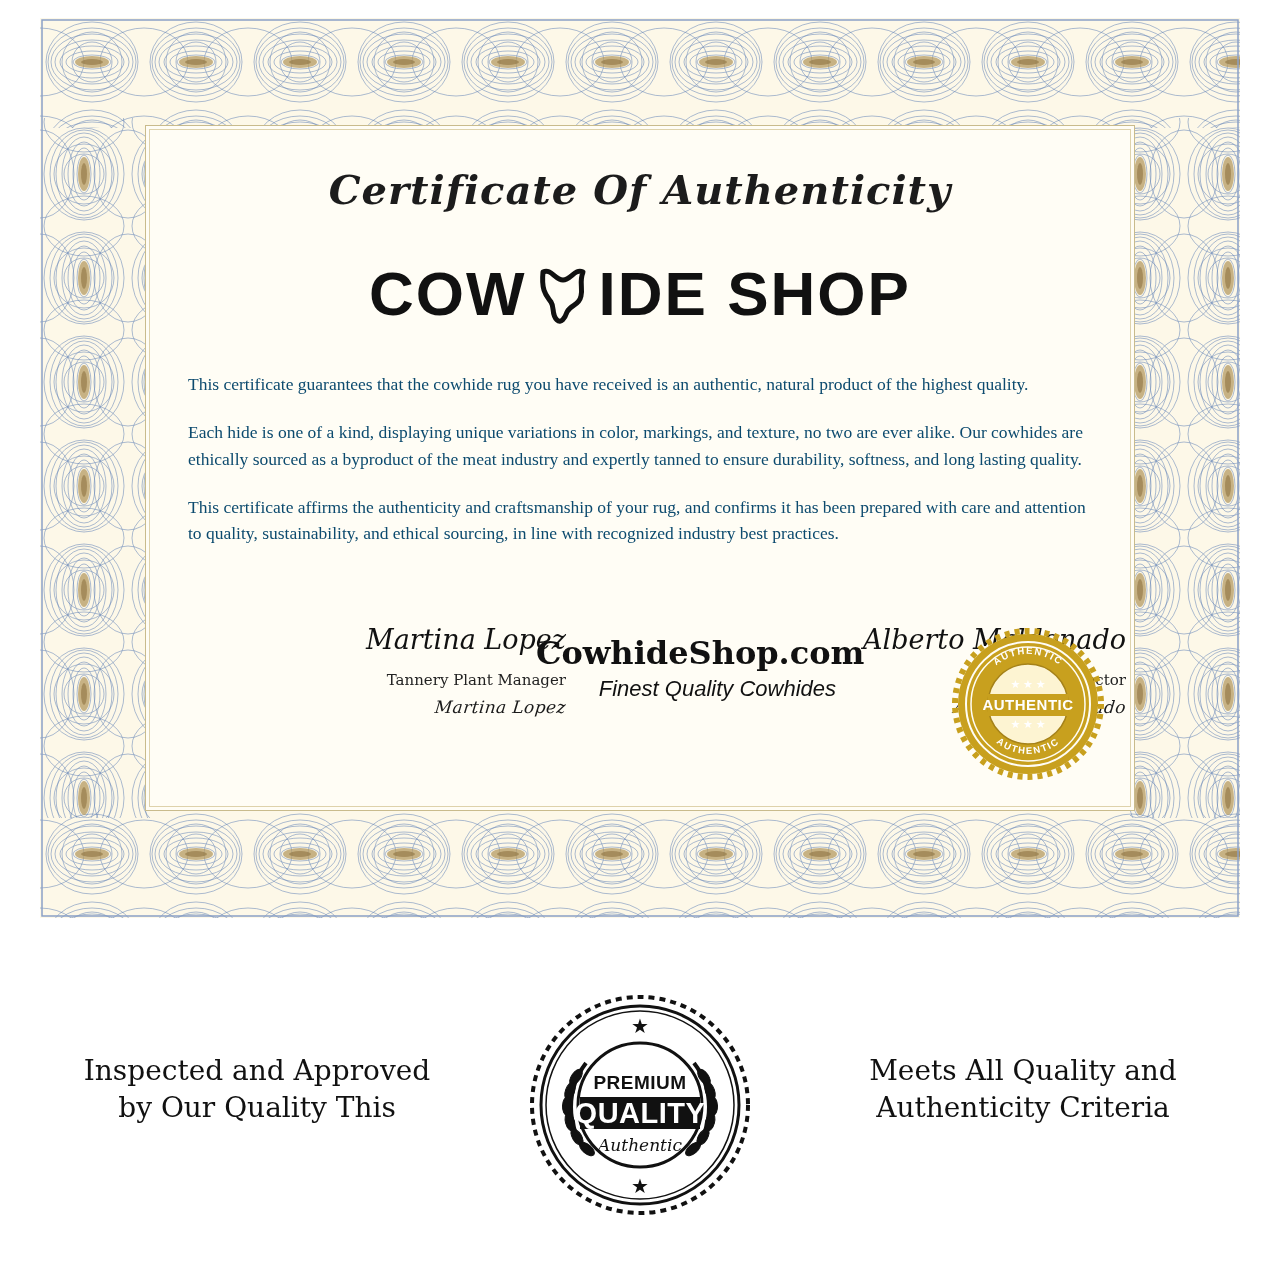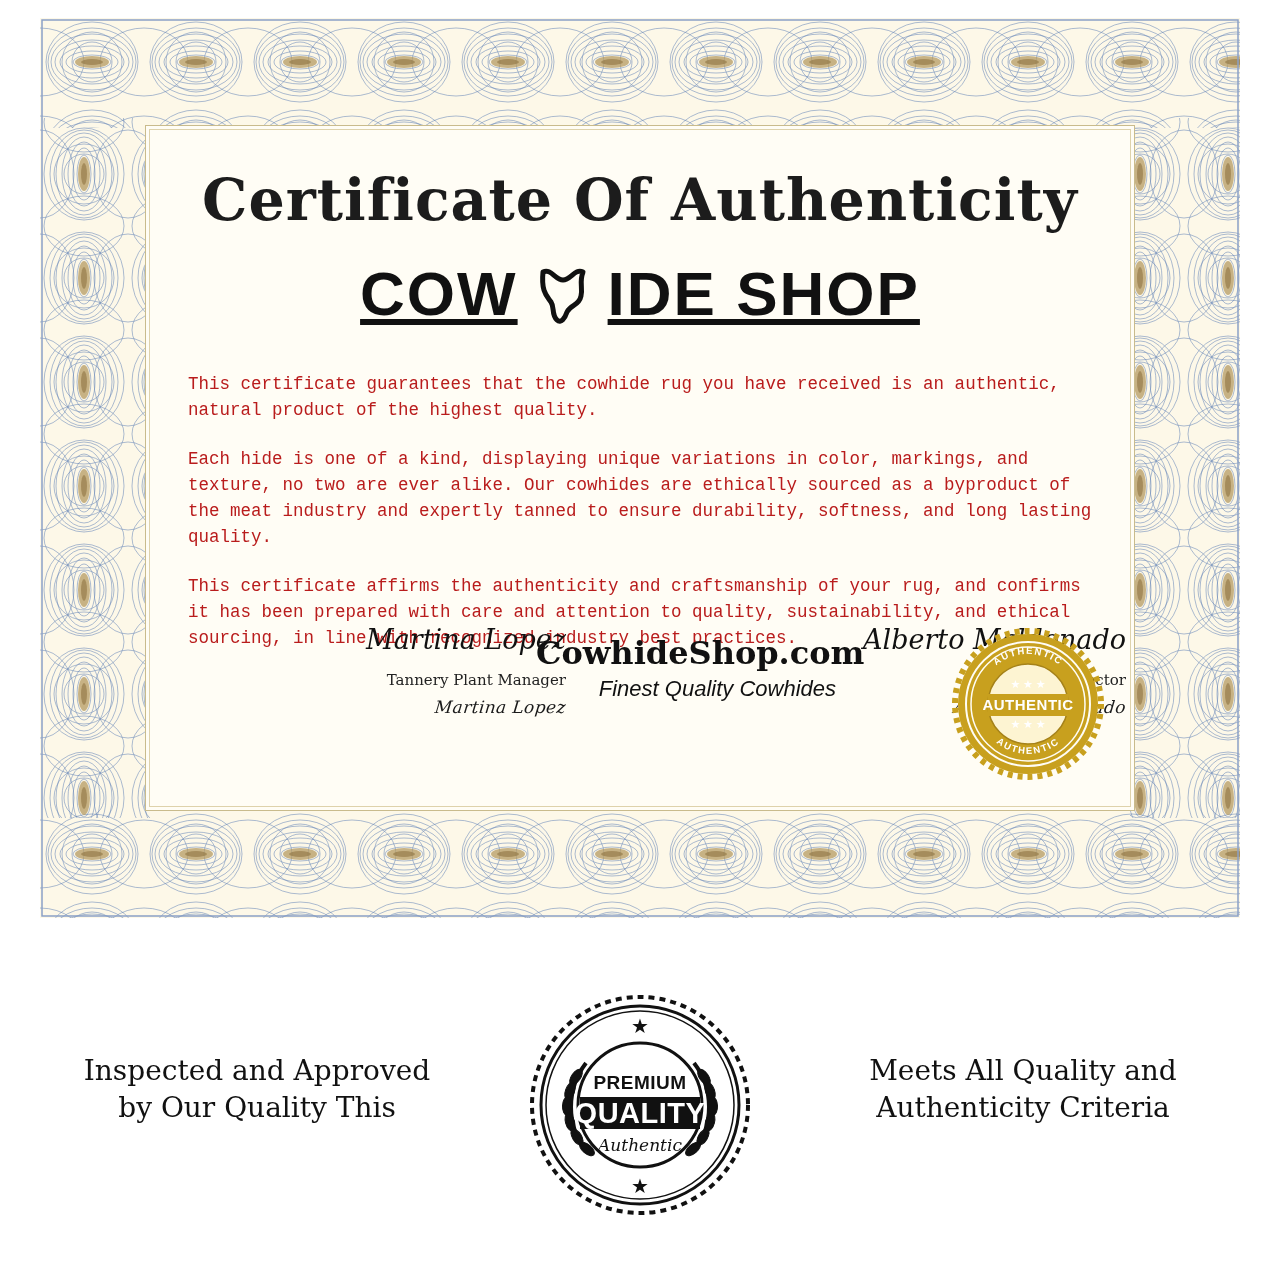--- a/index.html
+++ b/index.html
@@ -52,63 +52,63 @@
   }
 
   
   .cert-title {
     position: absolute;
     top: 40px;
     left: 0;
     right: 0;
     text-align: center;
     font-family: "DejaVu Serif", serif;
+    font-style: italic;
     font-weight: bold;
-    font-size: 57px;
+    font-size: 40px;
     letter-spacing: 1px;
     color: #1c1c1c;
     white-space: nowrap;
   }
 
   .brand {
     position: absolute;
     top: 132px;
     left: 0;
     right: 0;
     text-align: center;
     font-family: "Liberation Sans", sans-serif;
     font-weight: bold;
     font-size: 62px;
     letter-spacing: 2px;
     color: #111111;
     display: flex;
     align-items: center;
     justify-content: center;
-    gap: 17px;
-    text-decoration: underline;
+    gap: 8px;
   }
   .brand .mark {
     display: inline-block;
     width: 52px;
     height: 56px;
     position: relative;
     margin: 0 2px;
   }
   .brand .mark svg { display:block; }
 
   
   .body-text {
     position: absolute;
     left: 42px;
     right: 42px;
     top: 245px;
-    font-family: Liberation Mono, monospace;
+    font-family: Liberation Serif, serif;
     font-size: 17.5px;
     line-height: 1.5;
-    color: #b91c1c;
+    color: #0c4a6e;
     text-align: left;
   }
   .body-text p { margin: 0 0 22px 0; }
 
   
   .sig-row {
     position: absolute;
     left: 40px;
     right: 40px;
     bottom: 48px;

